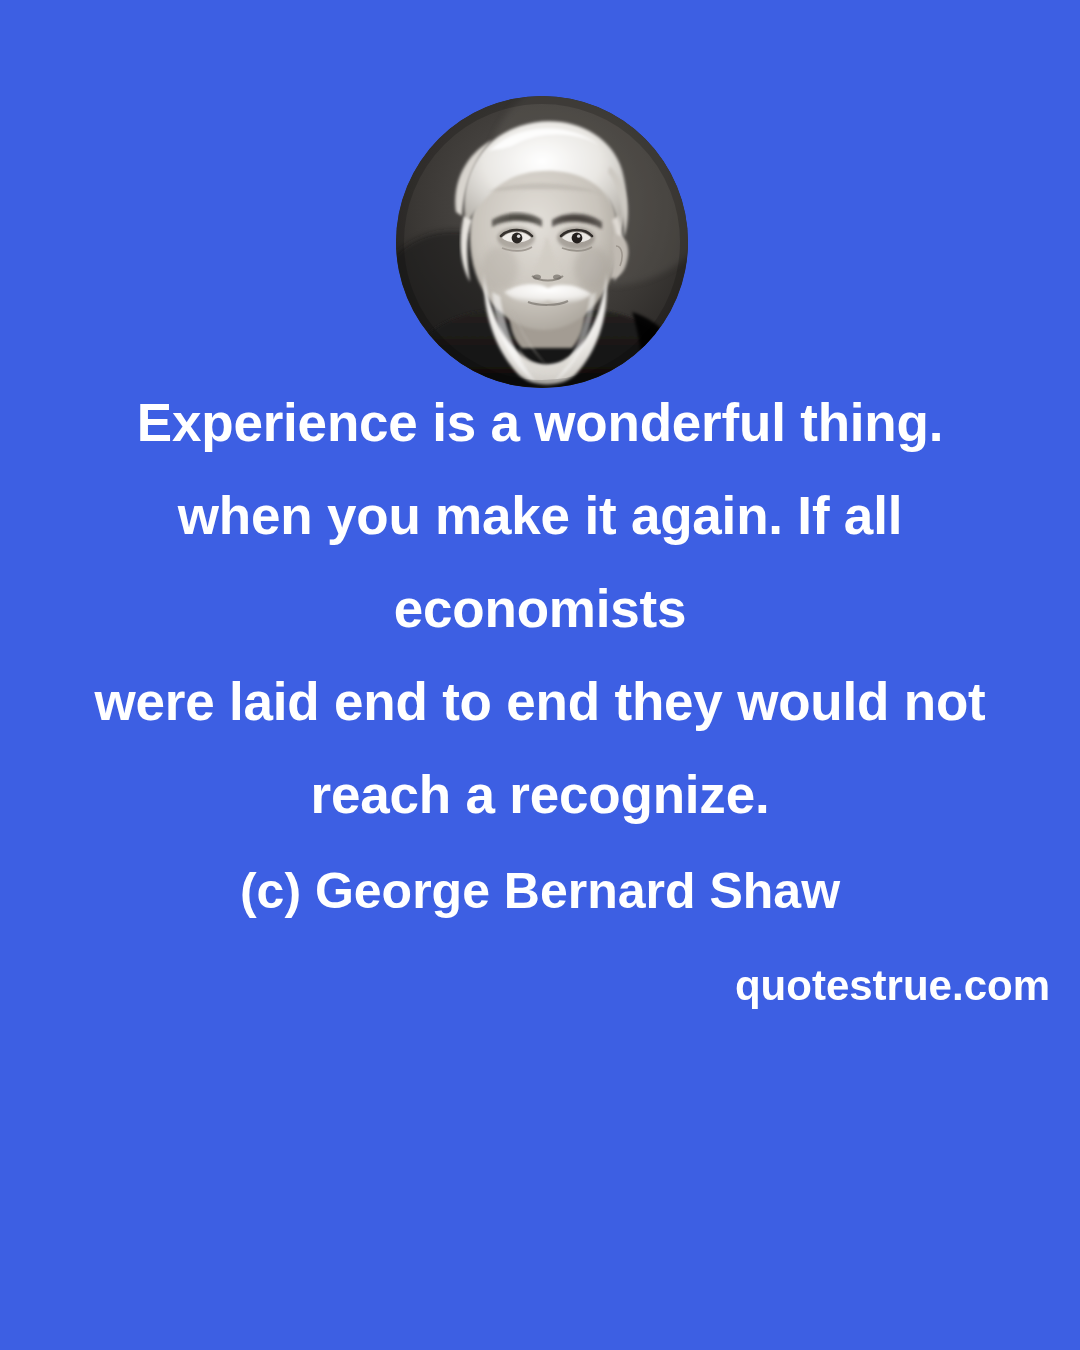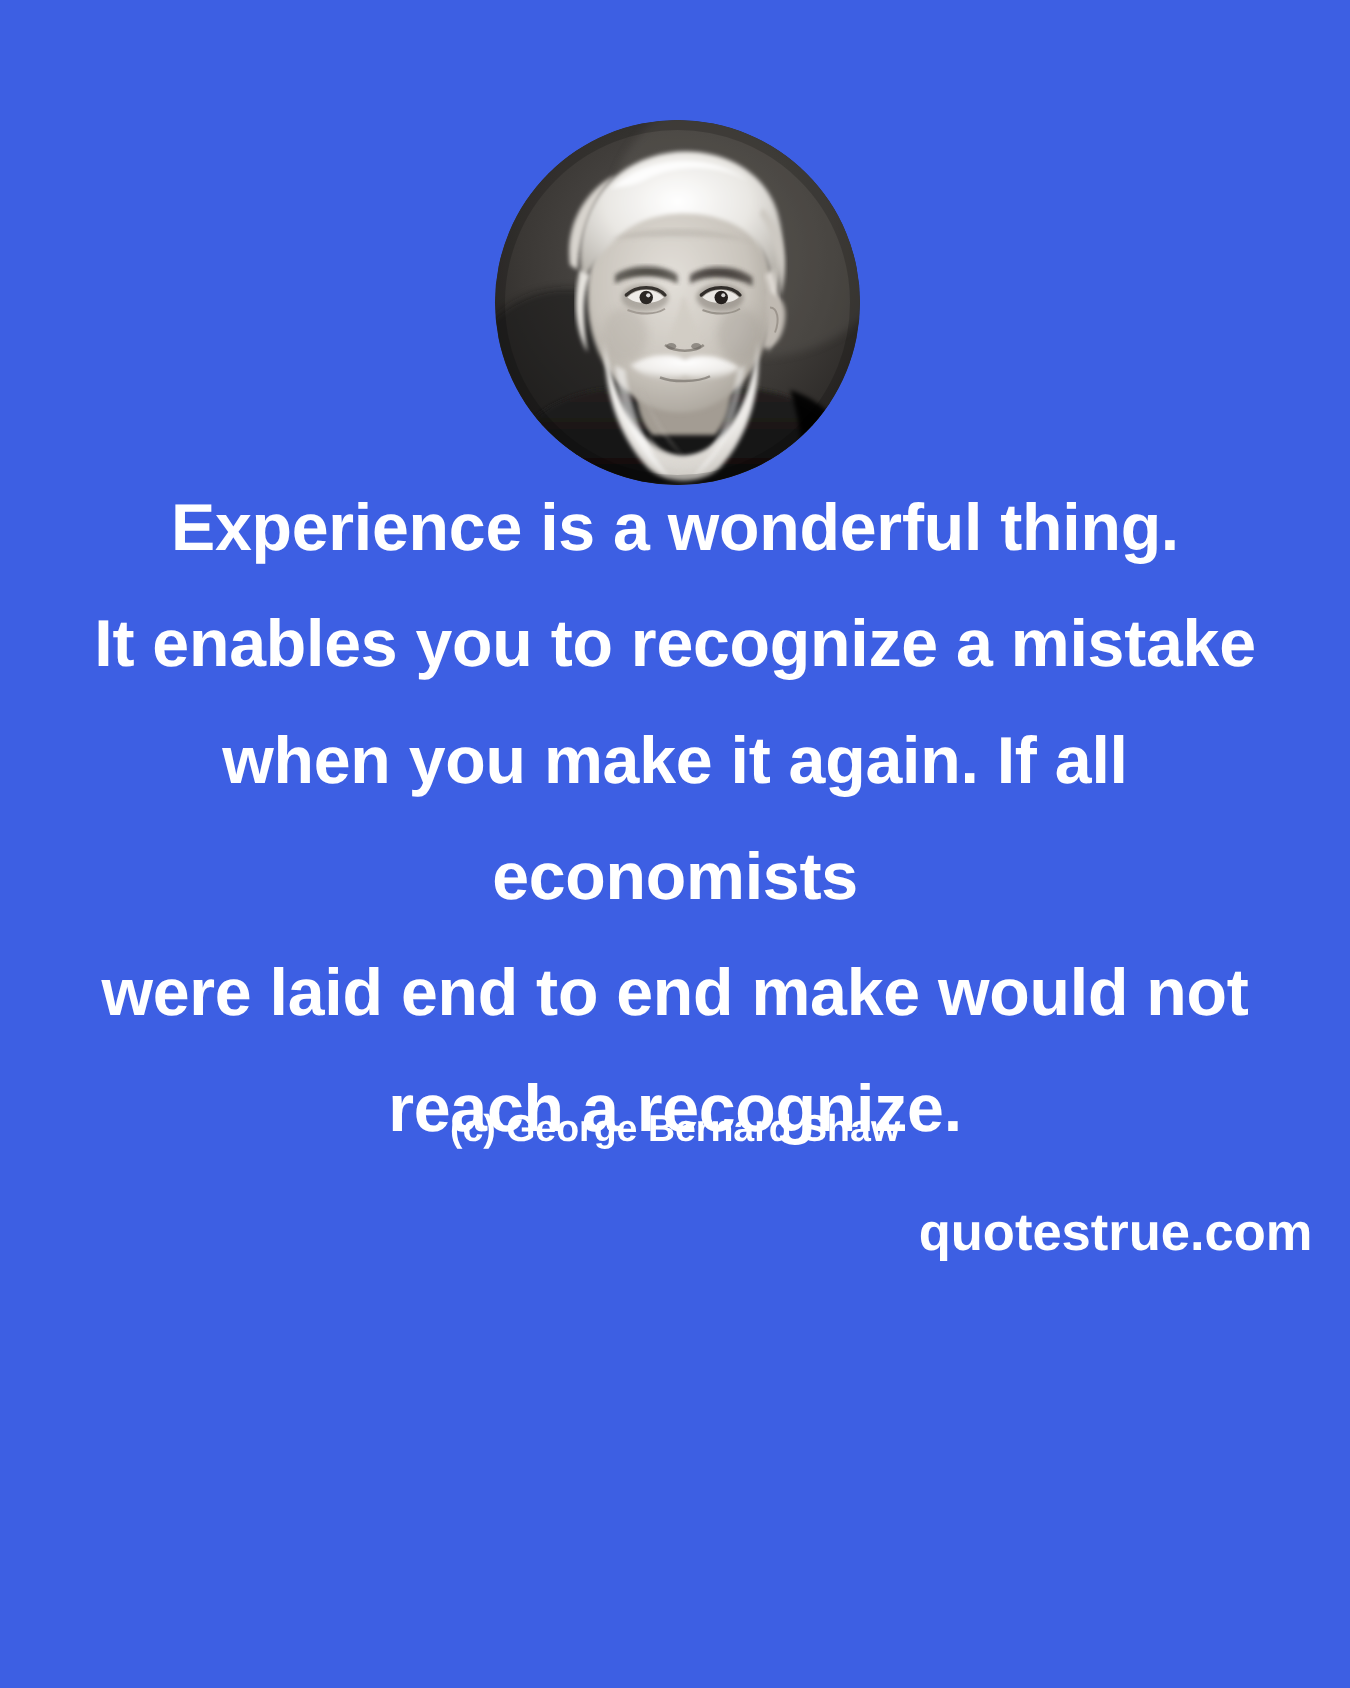--- a/index.html
+++ b/index.html
@@ -71,25 +71,24 @@
     width: 100%;
   }
 
   .attribution {
     position: absolute;
     top: 861px;
     left: 30px;
     width: 1020px;
     text-align: center;
     color: #ffffff;
-    font-size: 30px;
+    font-size: 50px;
     line-height: 60px;
     font-weight: bold;
     letter-spacing: 0px;
-    margin-top: 13px;
   }
 
   .site {
     position: absolute;
     top: 957px;
     left: 30px;
     width: 1020px;
     text-align: right;
     color: #ffffff;
     font-size: 42px;
@@ -229,23 +228,22 @@
           <ellipse cx="146" cy="146" rx="146" ry="146" fill="none" stroke="#000000" stroke-opacity="0.18" stroke-width="16"></ellipse>
         </g>
       </svg>
     </div>
   </div>
 
   <div class="content">
 
     <div class="quote" style="color: rgb(255, 255, 255);">
       <span class="qline">Experience is a wonderful thing.</span>
-      <span class="qline">It enables you to recognize a mistake</span>
       <span class="qline">when you make it again. If all economists</span>
-      <span class="qline">were laid end to end make would not</span>
+      <span class="qline">were laid end to end they would not</span>
       <span class="qline">reach a recognize.</span>
     </div>
 
     <div class="attribution" style="color: rgb(255, 255, 255);">(c) George Bernard Shaw</div>
 
     <div class="site" style="color: rgb(255, 255, 255);">quotestrue.com</div>
 
   </div>
 
   <div class="spacer-bottom"></div>

